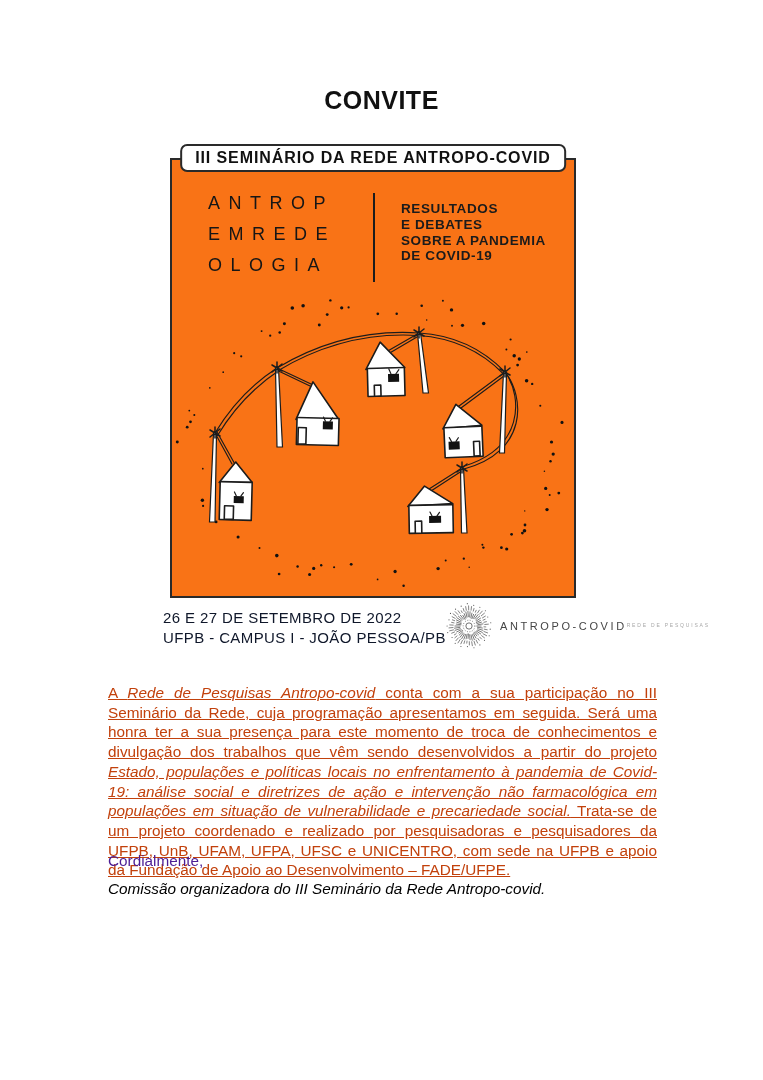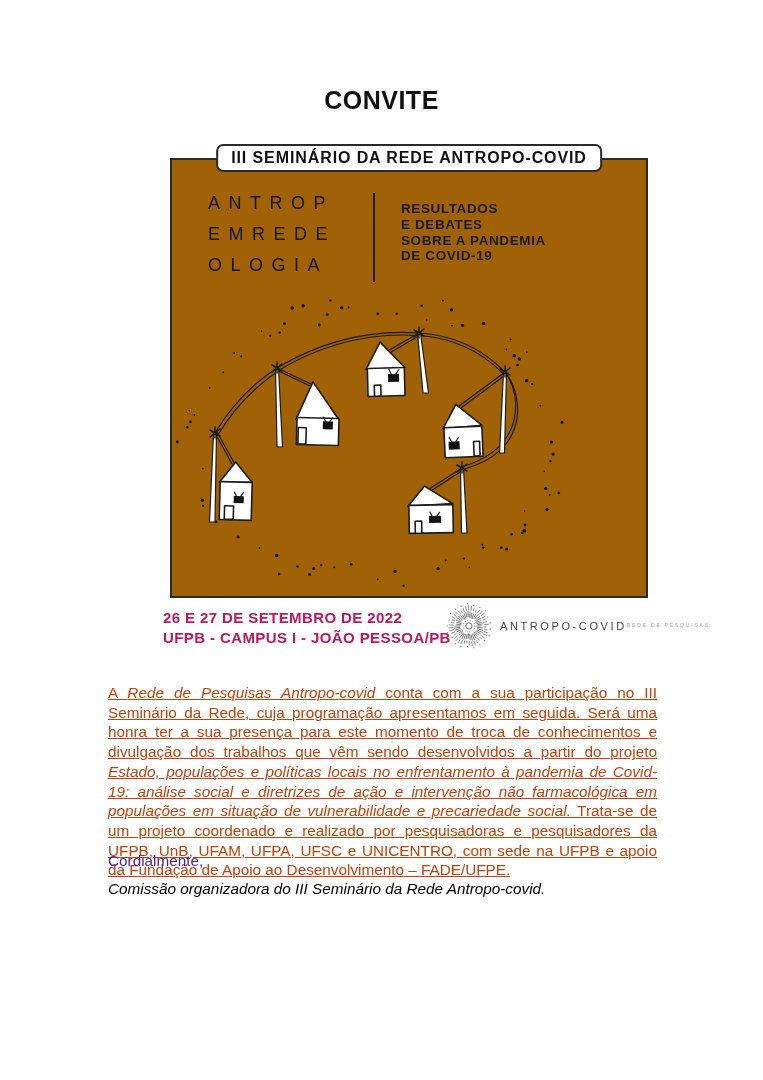--- a/index.html
+++ b/index.html
@@ -6,42 +6,42 @@
   html,body { background:#fff; }
   body {
     width:763px; height:1080px; position:relative; overflow:hidden;
     font-family:"Liberation Sans", sans-serif; color:var(--ink, #1a1a1a);
   }
   .title {
     position:absolute; left:0; right:0; top:86px; text-align:center;
     font-size:25px; font-weight:700; letter-spacing:.5px; color:#111;
   }
   .poster {
-    position:absolute; left:170px; top:158px; width:478px; height:440px;
-    border:2.5px solid #2a2a2a; background:#a16207;padding-left:37px;
+    position:absolute; left:170px; top:158px; width:406px; height:440px;
+    border:2.5px solid #2a2a2a; background:#f97316;padding-left:37px;
   }
   .banner {
     position:absolute; top:-16px; left:50%; transform:translateX(-50%);
     background:#fff; border:2.5px solid #2a2a2a; border-radius:7px;
     padding:3px 13px; font-size:16px; font-weight:700; letter-spacing:.9px;
     white-space:nowrap; color:#111;
   }
   .wordmark {
     position:absolute; left:36px; top:28px; font-size:18px; font-weight:400;
     letter-spacing:8.5px; line-height:31px; white-space:nowrap; color:#161616;
   }
   .vdivider { position:absolute; left:201px; top:33px; width:2px; height:89px; background:#1c1c1c; }
   .subtitle {
     position:absolute; left:229px; top:41px; font-size:13.5px; font-weight:600;
     letter-spacing:.6px; line-height:15.8px; white-space:nowrap; color:#1b1b1b;
   }
   .illustration { position:absolute; left:0; top:130px; width:401px; height:302px; }
   .event {
-    position:absolute; left:163px; top:608px; font-size:15px; font-weight:700;
-    letter-spacing:.4px; line-height:19.5px; color:#be185d; white-space:nowrap;
+    position:absolute; left:163px; top:608px; font-size:15px; font-weight:400;
+    letter-spacing:.4px; line-height:19.5px; color:#0f172a; white-space:nowrap;
   }
   .logo { position:absolute; left:445px; top:602px; display:flex; align-items:center; gap:7px; }
   .logo-text { display:flex; flex-direction:row; }
   .logo-name { font-size:11px; letter-spacing:2.6px; color:var(--logo_text, #454545); font-weight:500; white-space:nowrap; }
   .logo-tagline { font-size:5px; letter-spacing:1.8px; color:var(--logo_tagline, #a8a8a8); margin-top:2px; text-align:center; white-space:nowrap; }
   .bodytext {
     position:absolute; left:108px; top:683px; width:549px;
     font-size:15.3px; line-height:19.7px; text-align:justify; color:#c2410c;text-decoration:underline;
   }
   .salutation { position:absolute; left:108px; top:852px; font-size:15.3px; color:#4c1d95; }

